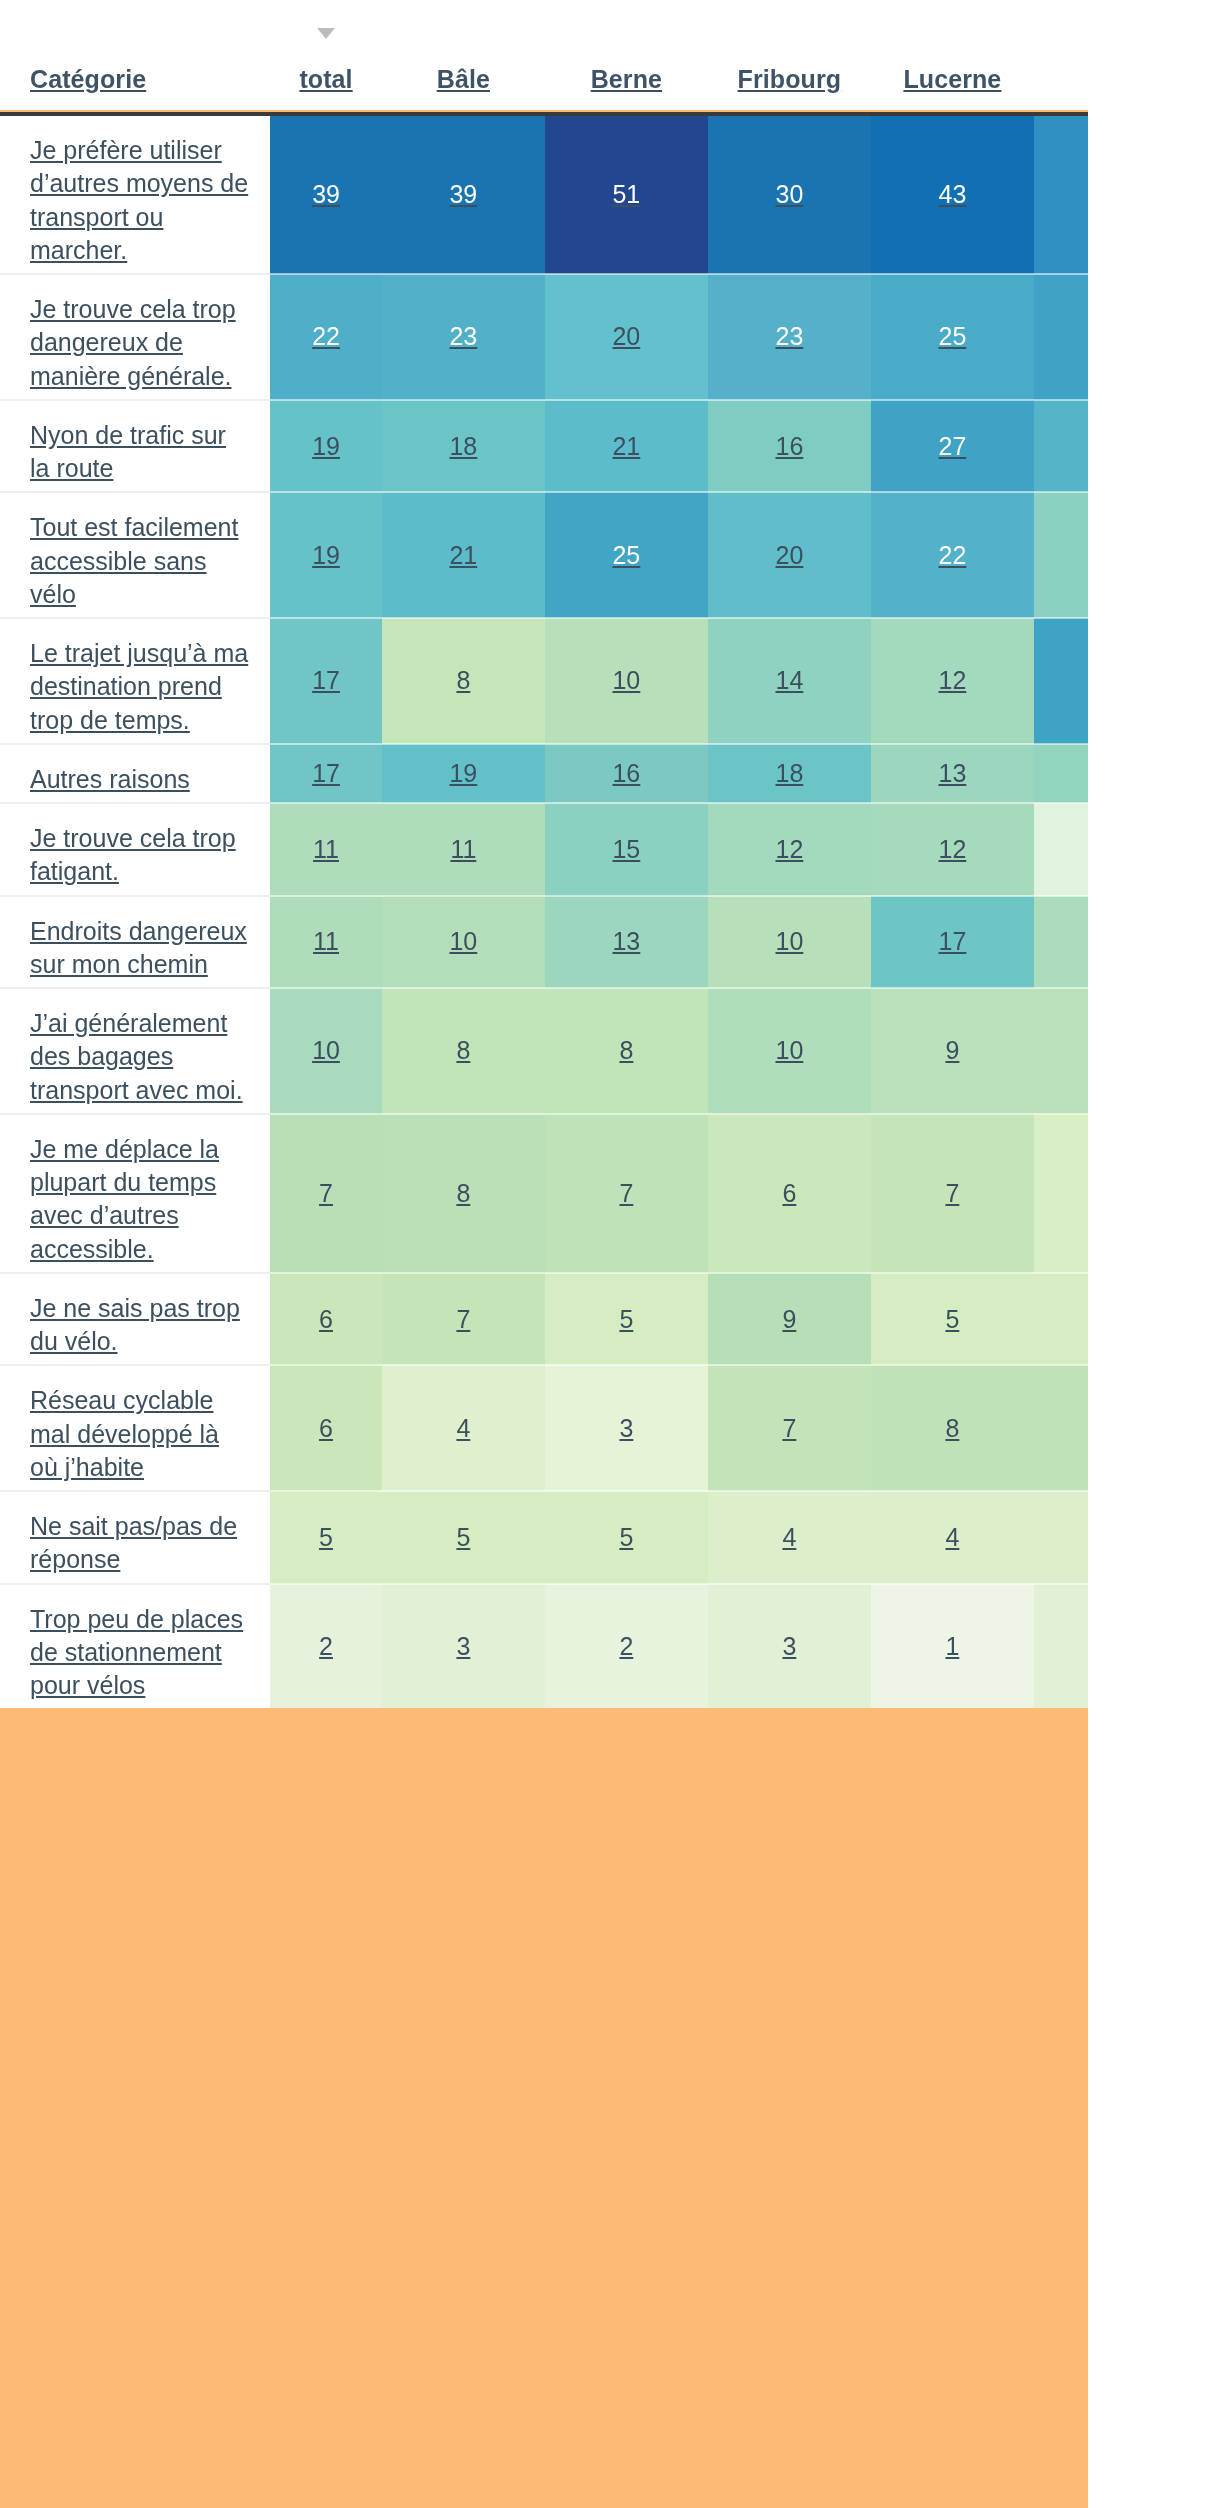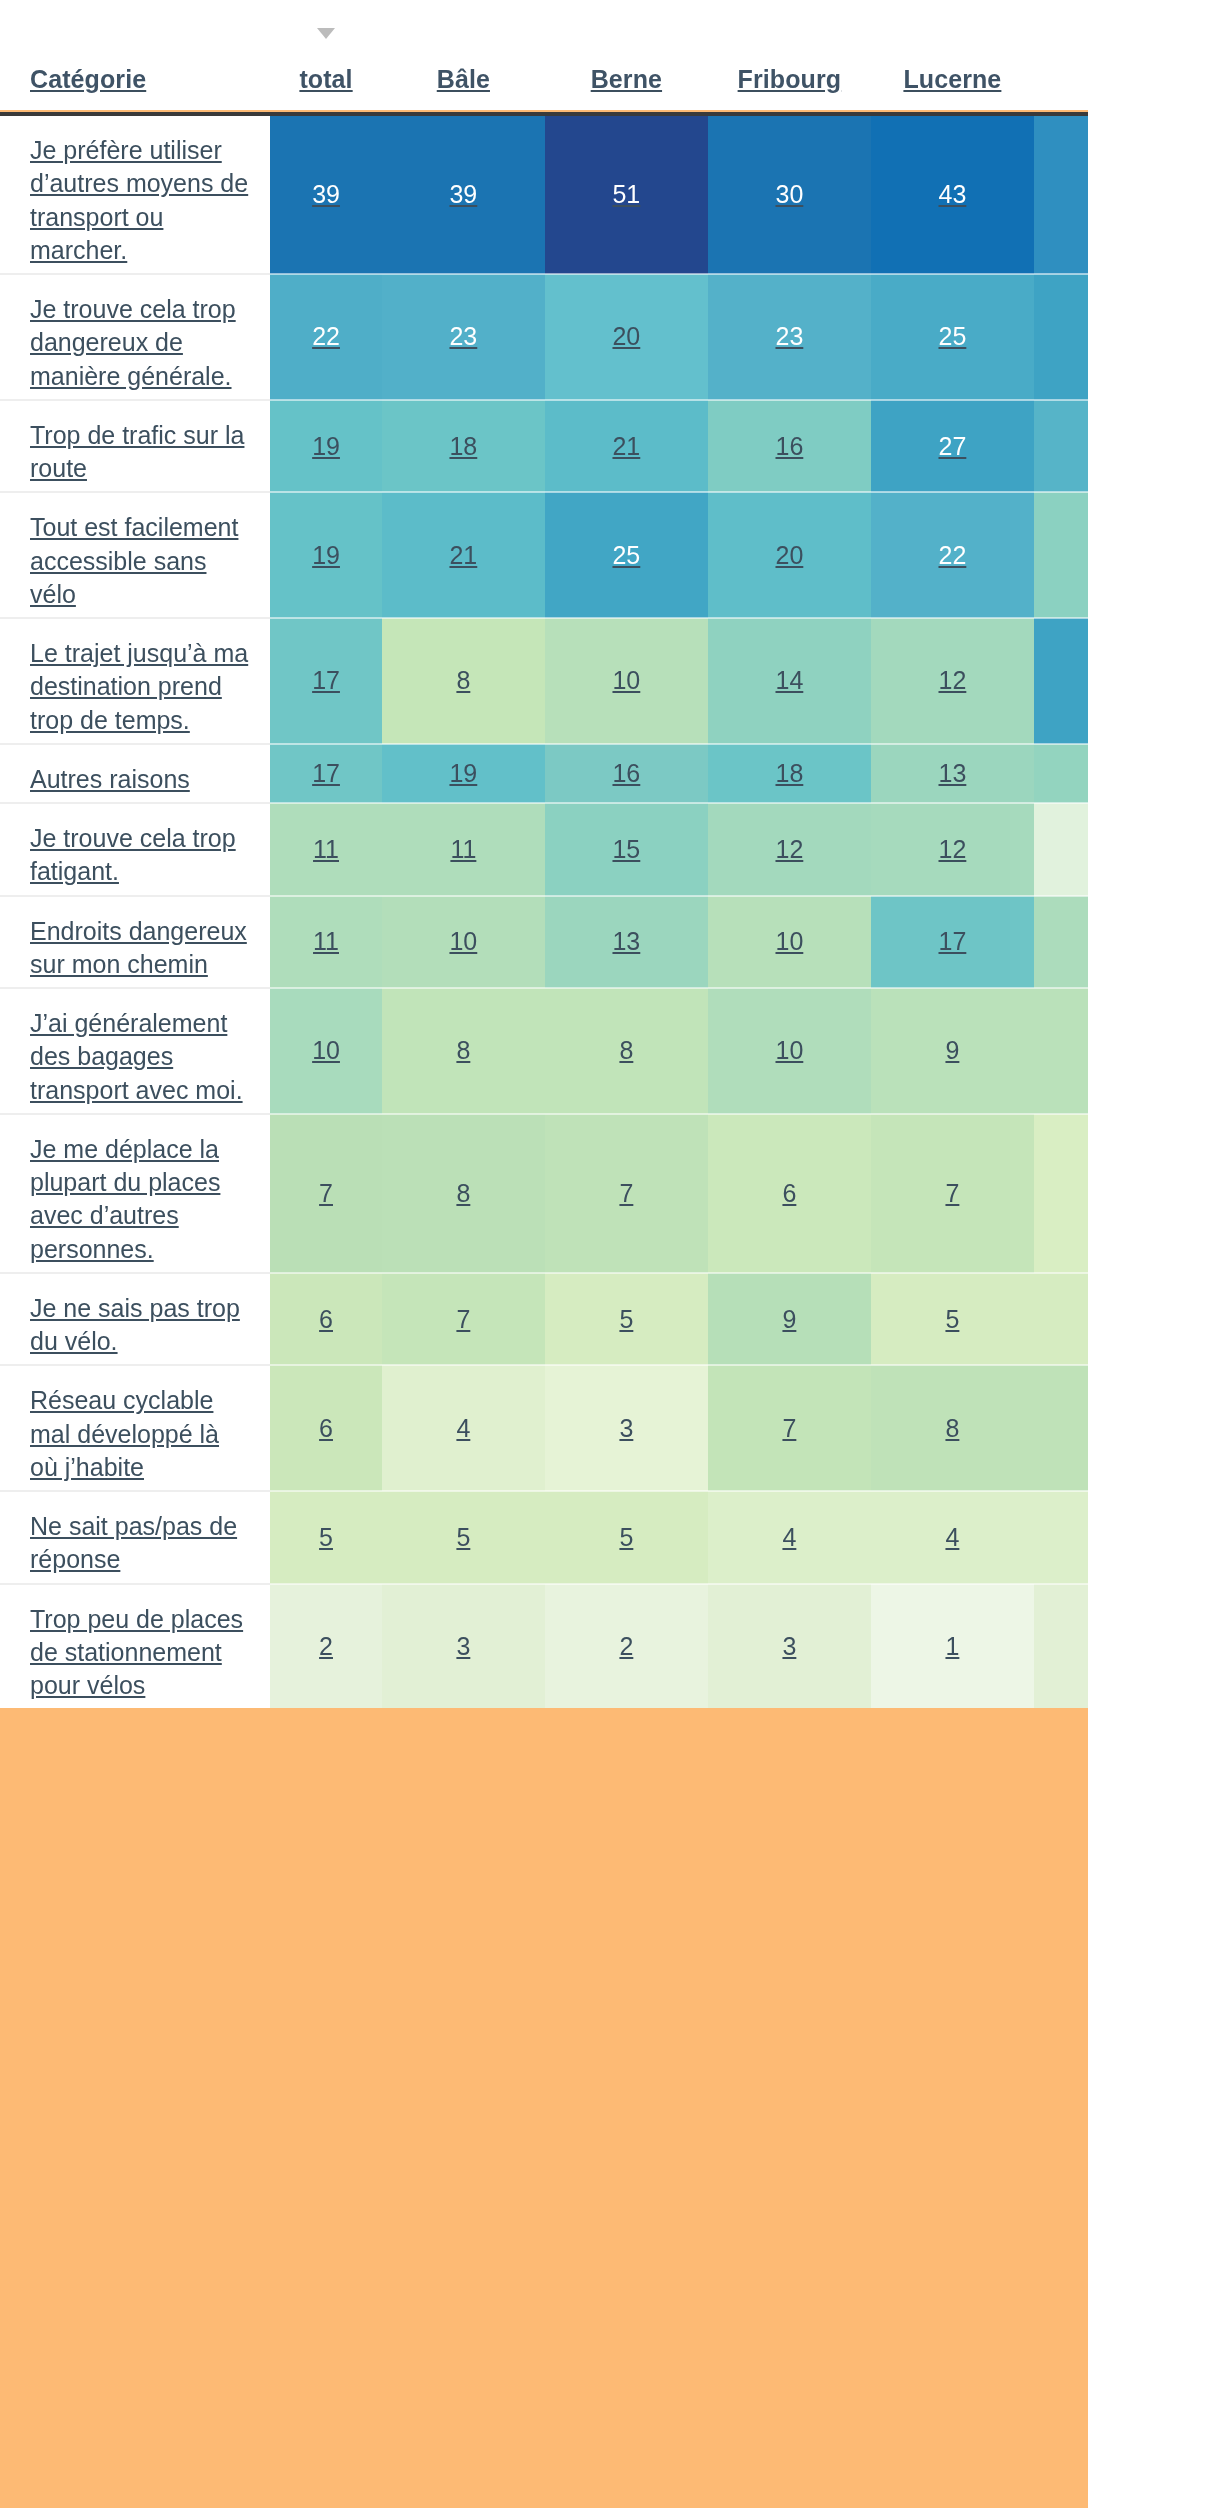--- a/index.html
+++ b/index.html
@@ -143,21 +143,21 @@
           <td class="cat">Je trouve cela trop dangereux de manière générale.</td>
           <td class="val light" style="background: rgb(79, 174, 200);">22</td>
           <td class="val light" style="background: rgb(82, 176, 201);">23</td>
           <td class="val dark" style="background: rgb(99, 192, 205);">20</td>
           <td class="val light" style="background: rgb(84, 177, 201);">23</td>
           <td class="val light" style="background: rgb(73, 171, 199);">25</td>
           <td class="val light" style="background: rgb(62, 163, 196);">27</td>
           <td class="val dark" style="background: rgb(116, 200, 198);">19</td>
         </tr>
         <tr>
-          <td class="cat">Trop de trafic sur la route</td>
+          <td class="cat">Nyon de trafic sur la route</td>
           <td class="val dark" style="background: rgb(101, 194, 200);">19</td>
           <td class="val dark" style="background: rgb(107, 197, 199);">18</td>
           <td class="val dark" style="background: rgb(92, 188, 201);">21</td>
           <td class="val dark" style="background: rgb(127, 204, 195);">16</td>
           <td class="val light" style="background: rgb(62, 163, 196);">27</td>
           <td class="val light" style="background: rgb(86, 180, 200);">22</td>
           <td class="val dark" style="background: rgb(134, 207, 194);">17</td>
         </tr>
         <tr>
           <td class="cat">Tout est facilement accessible sans vélo</td>
@@ -213,21 +213,21 @@
           <td class="cat">J’ai généralement des bagages transport avec moi.</td>
           <td class="val dark" style="background: rgb(168, 219, 189);">10</td>
           <td class="val dark" style="background: rgb(193, 228, 185);">8</td>
           <td class="val dark" style="background: rgb(193, 228, 185);">8</td>
           <td class="val dark" style="background: rgb(176, 221, 187);">10</td>
           <td class="val dark" style="background: rgb(186, 225, 186);">9</td>
           <td class="val dark" style="background: rgb(186, 225, 186);">9</td>
           <td class="val dark" style="background: rgb(171, 220, 188);">11</td>
         </tr>
         <tr>
-          <td class="cat">Je me déplace la plupart du places avec d’autres personnes.</td>
+          <td class="cat">Je me déplace la plupart du temps avec d’autres accessible.</td>
           <td class="val dark" style="background: rgb(186, 223, 182);">7</td>
           <td class="val dark" style="background: rgb(187, 224, 183);">8</td>
           <td class="val dark" style="background: rgb(191, 226, 184);">7</td>
           <td class="val dark" style="background: rgb(203, 232, 187);">6</td>
           <td class="val dark" style="background: rgb(197, 229, 185);">7</td>
           <td class="val dark" style="background: rgb(217, 238, 195);">5</td>
           <td class="val dark" style="background: rgb(194, 227, 184);">7</td>
         </tr>
         <tr>
           <td class="cat">Je ne sais pas trop du vélo.</td>

